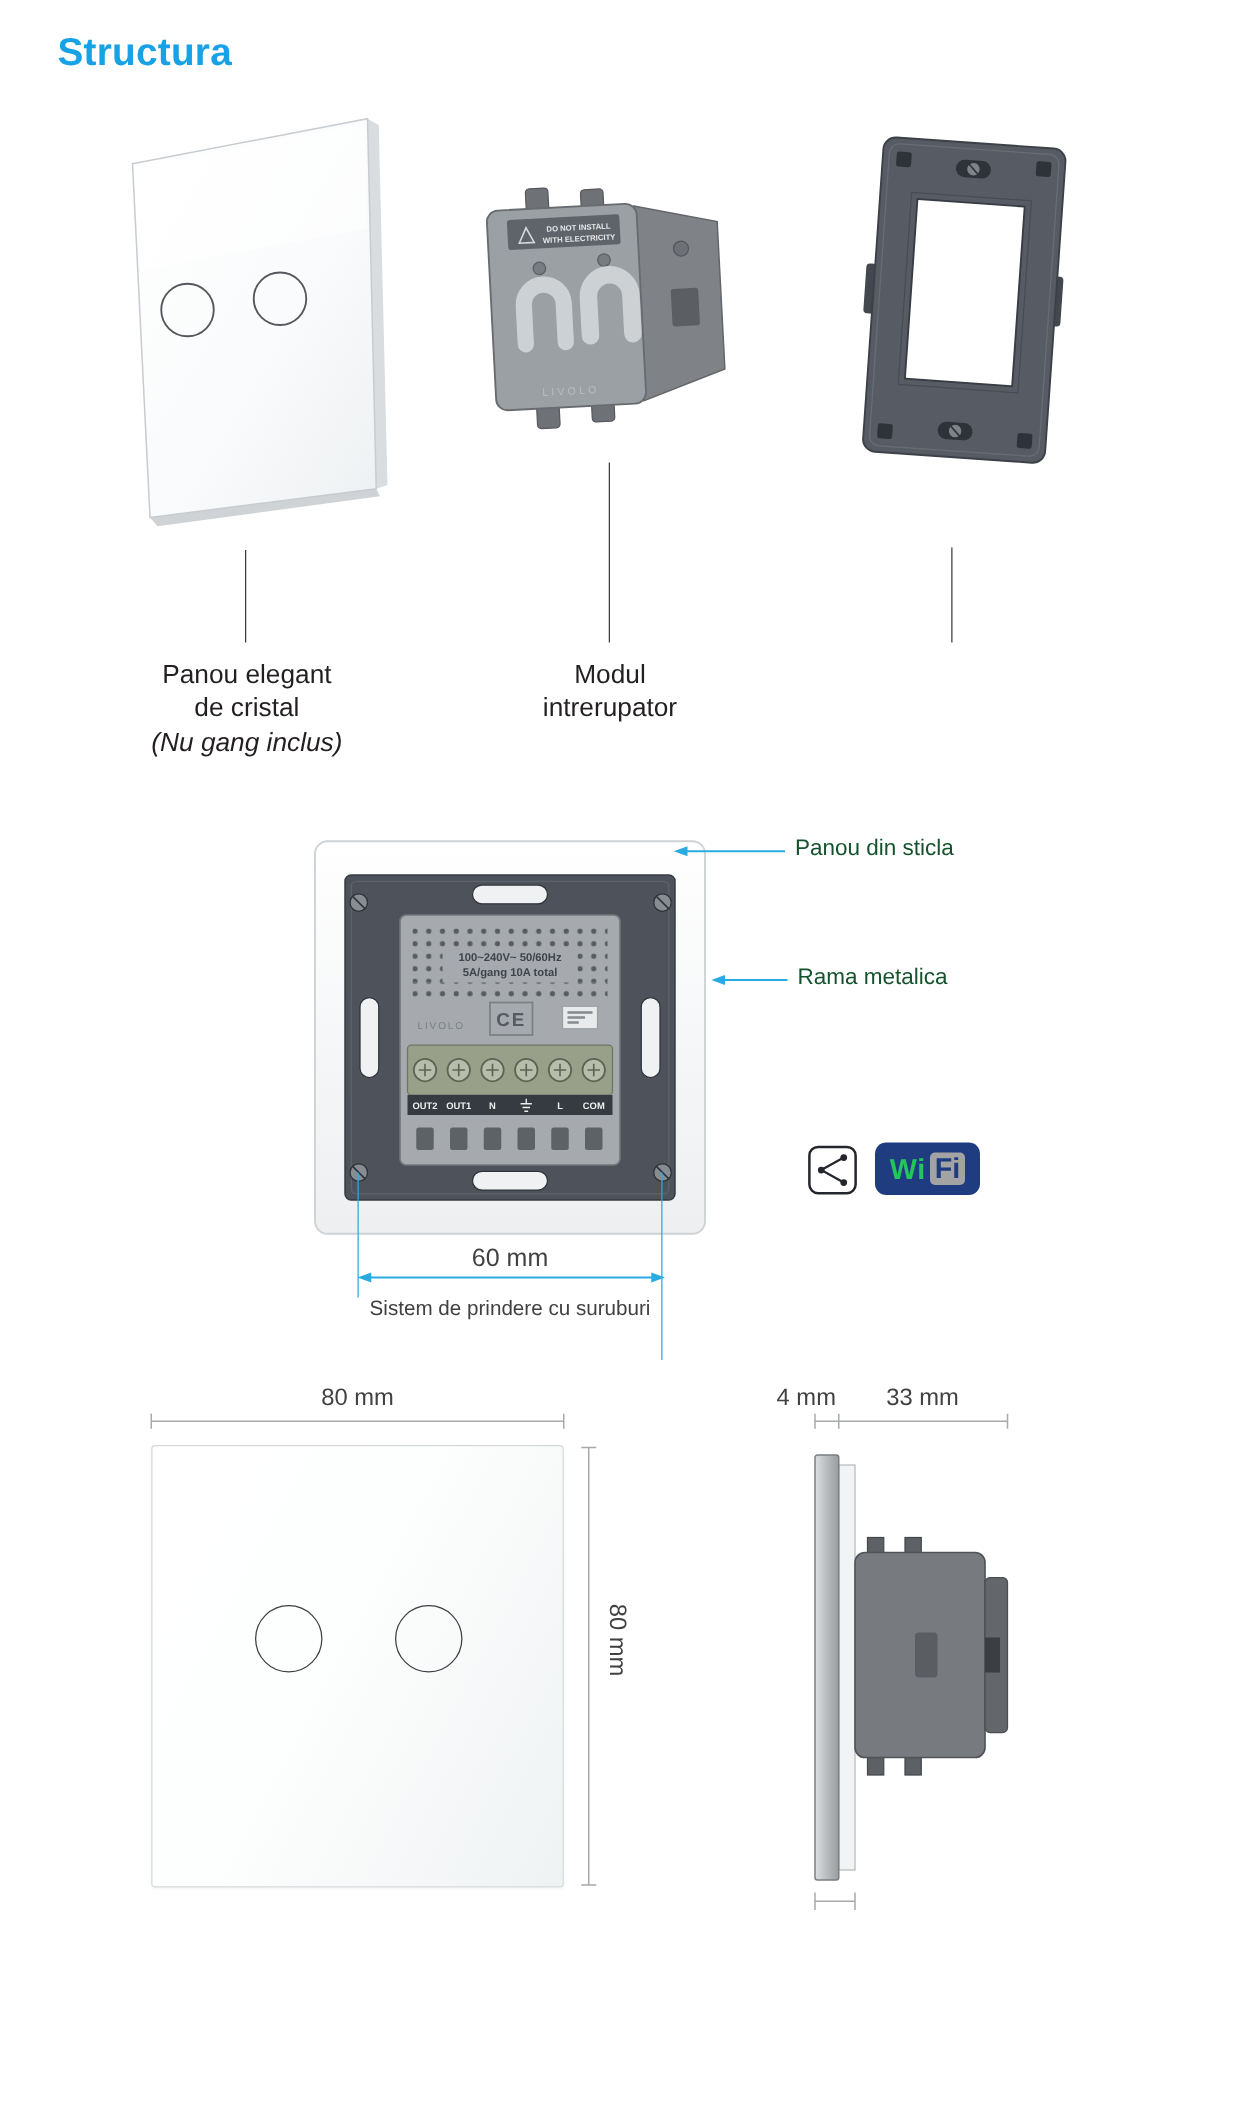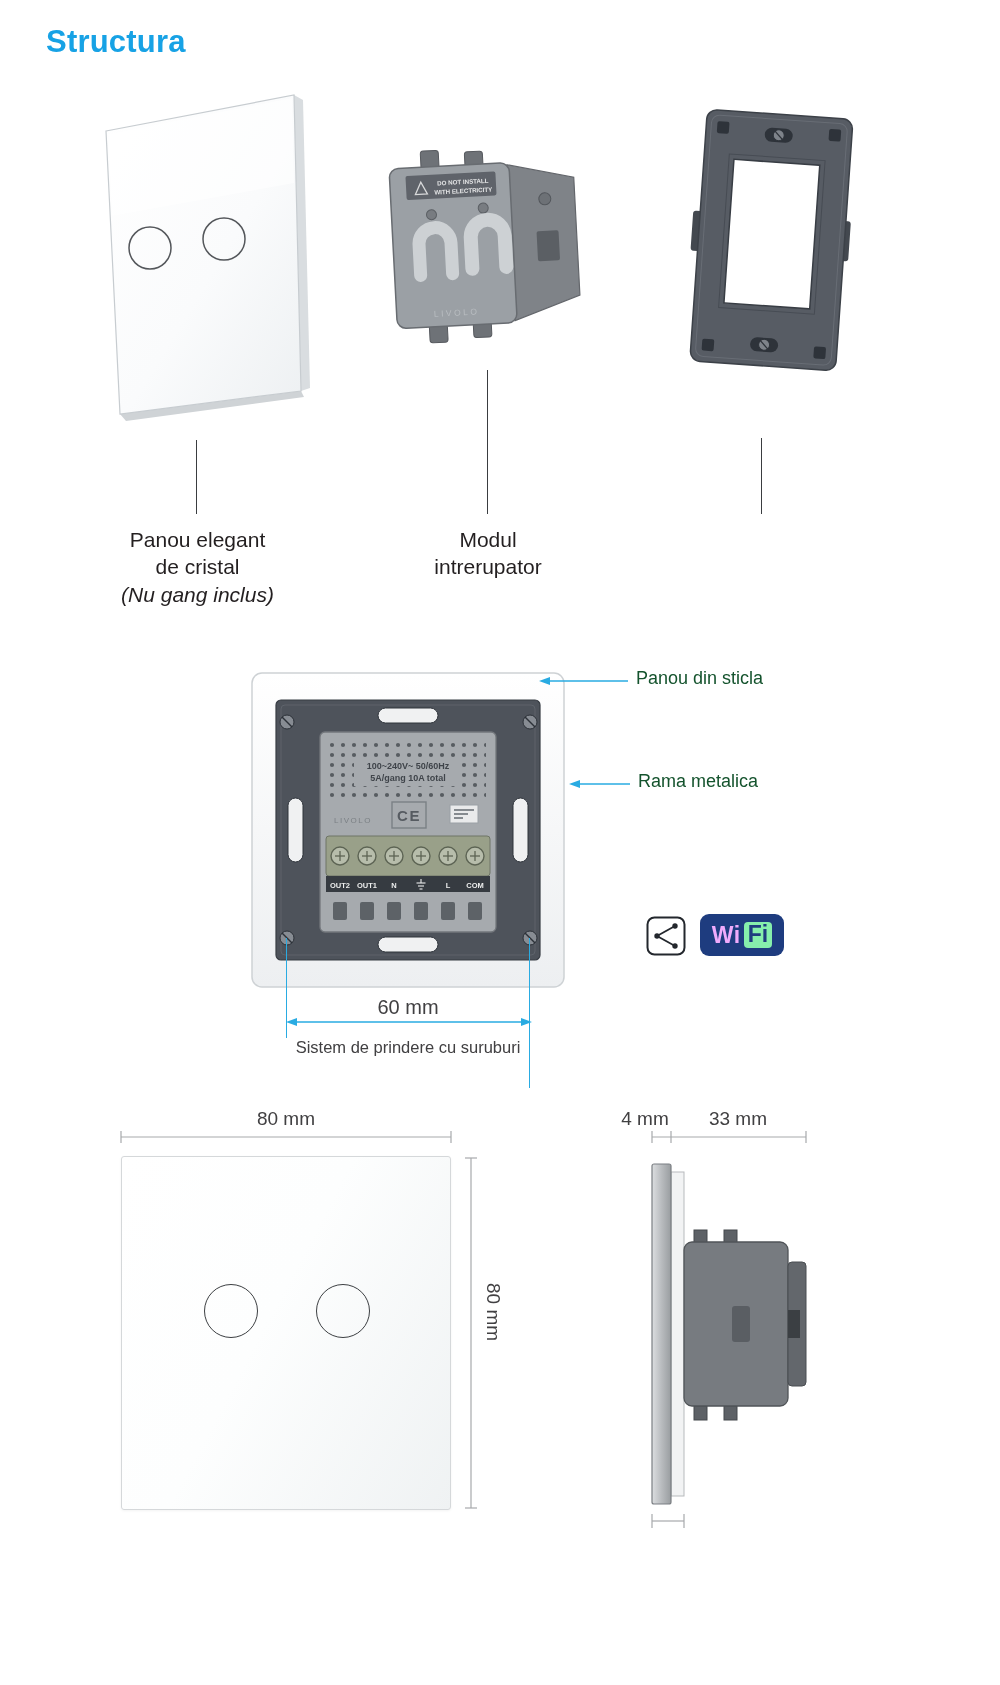--- a/index.html
+++ b/index.html
@@ -12,22 +12,22 @@
   .caption{position:absolute;text-align:center;font-size:21px;line-height:1.3;color:#231f20}
   .caption .em{font-style:italic}
   .callout-text{position:absolute;font-size:18px;color:#14532d;white-space:nowrap}
   .vline-accent{position:absolute;width:0;border-left:1.5px solid #29abe2}
   .dim-text{position:absolute;font-size:20px;color:#414042;text-align:center}
   .dim-small{font-size:19px}
   .note-text{position:absolute;font-size:16.5px;color:#414042;text-align:center;white-space:nowrap}
   .vtext{position:absolute;writing-mode:vertical-rl;font-size:19px;color:#414042}
   .wifi-badge{position:absolute;width:84px;height:42px;background:#1e3c7f;border-radius:9px;display:flex;align-items:center;justify-content:center;gap:3px;box-shadow:0 0 0 1px #16failed2e5f inset}
   .wifi-badge{box-shadow:none}
-  .wifi-wi{color:#f0abfc;font-weight:bold;font-size:23px;letter-spacing:.5px}
-  .wifi-fi{background:#86efac;color:#1e3c7f;font-weight:bold;font-size:23px;border-radius:4px;padding:0 4px;line-height:1.12}
+  .wifi-wi{color:#22c55e;font-weight:bold;font-size:23px;letter-spacing:.5px}
+  .wifi-fi{background:#a3a3a3;color:#1e3c7f;font-weight:bold;font-size:23px;border-radius:4px;padding:0 4px;line-height:1.12}
   .glass-front{position:absolute;background:linear-gradient(118deg,#ffffff 0%,#fdfefe 45%,#eff2f3 100%);border:1px solid #d5d8da;border-radius:3px;box-shadow:0 1px 3px rgba(0,0,0,.05)}
   .touch-ring{position:absolute;border:1.7px solid #3c3f42;border-radius:50%;width:54px;height:54px}
   svg{display:block}
 </style>
 </head>
 <body>
 
 <div class="page">
 
   <h1 class="title">Structura</h1>

